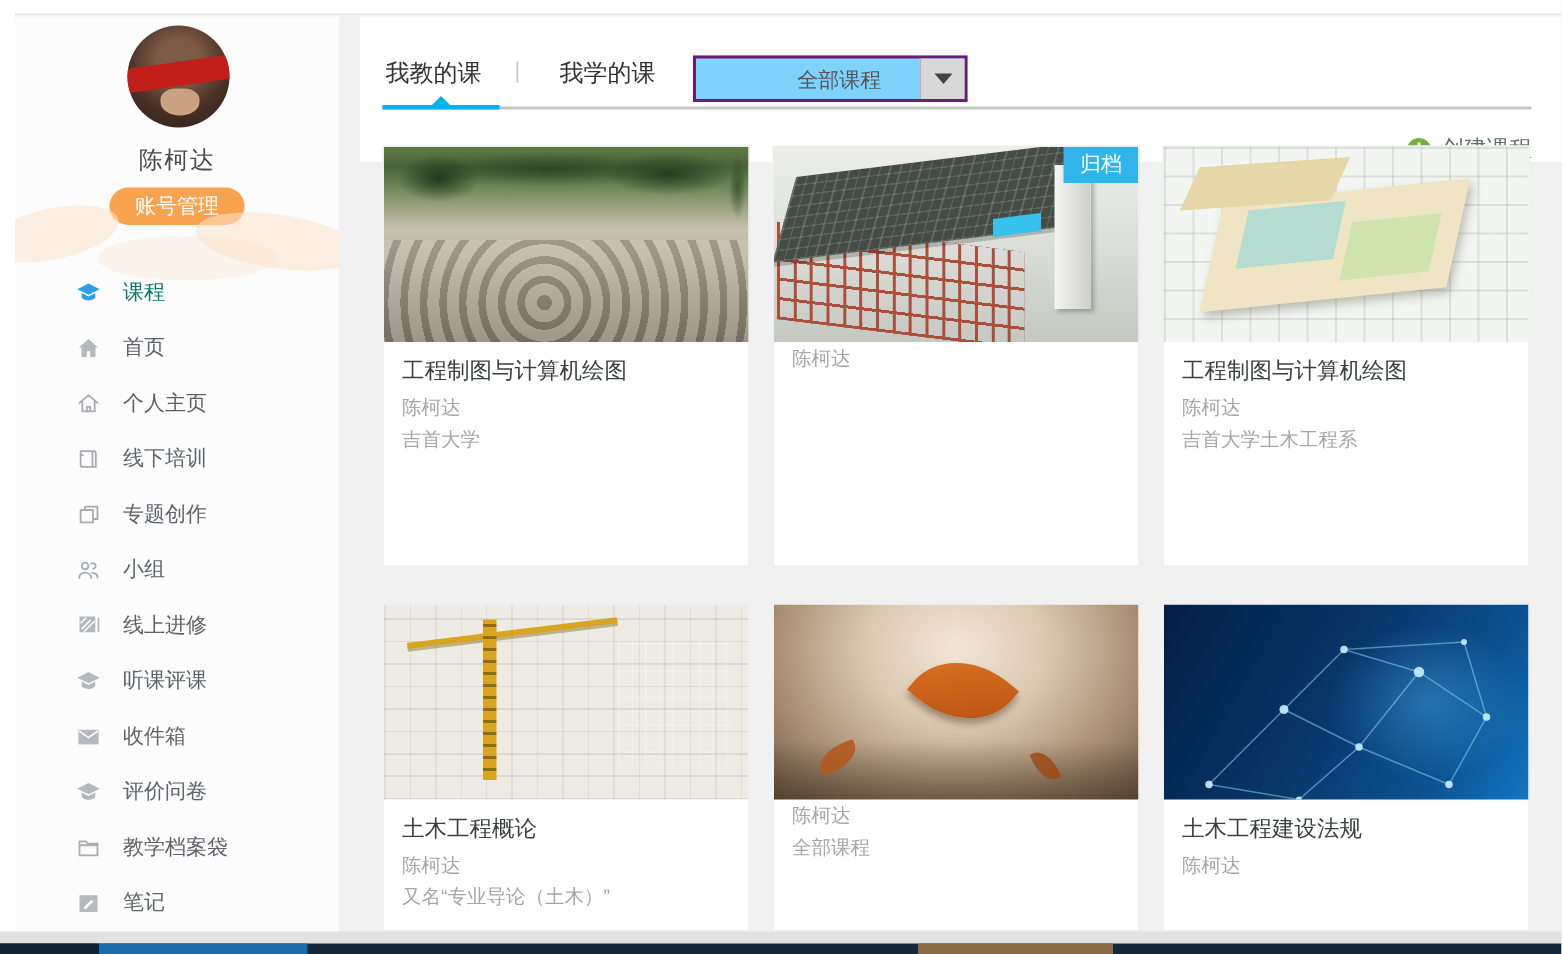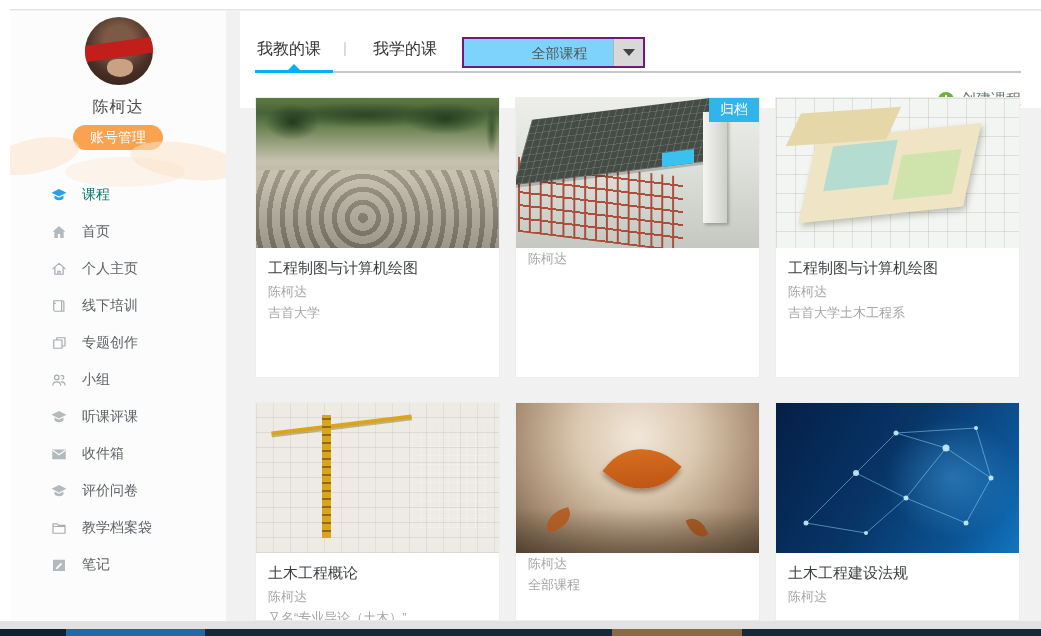--- a/index.html
+++ b/index.html
@@ -49,21 +49,21 @@
   .create { position:absolute; right:20px; top:32px; display:flex; align-items:center; cursor:pointer; font-size:15px; color:#5f7364;margin-top:47px; }
   .create .plus { width:16px; height:16px; border-radius:50%; background:#6fb13c; margin-right:7px; position:relative; }
   .create .plus::before, .create .plus::after { content:""; position:absolute; background:#fff; }
   .create .plus::before { left:7px; top:3.5px; width:2px; height:9px; }
   .create .plus::after { left:3.5px; top:7px; width:9px; height:2px; }
 
   
   .cards { position:absolute; left:240px; top:97px; width:801px; height:525px; padding-left:15px;
            display:grid; grid-template-columns:repeat(3,245px); grid-template-rows:281px 219px; column-gap:15px; row-gap:24px; }
   .card { background:#fff; border:1px solid #ededed; overflow:hidden; cursor:pointer; }
-  .thumb { position:relative; width:100%; height:150px; overflow:hidden;padding-left:44px; }
+  .thumb { position:relative; width:100%; height:130px; overflow:hidden;padding-left:44px; }
   .card-title { font-size:15px; color:#3d4043; margin:10px 12px 3px; line-height:20px; white-space:nowrap; }
   .card-sub { font-size:13px; color:#a6a6a6; margin:0 12px; line-height:21px; min-height:10px; white-space:nowrap; }
   .archive-badge { position:absolute; top:0; right:0; background:#30b4ea; color:#fff; font-size:14px; padding:3px 11px; }
   .decor { position:absolute; display:block; }
 
   
   .t-park { background:linear-gradient(180deg,#5d7a41 0%,#47633a 10%,#6c8454 20%,#98a07d 30%,#c7c1b0 42%,#bdb6a6 55%,#a29c8e 70%,#8c8679 85%,#757063 100%); }
   .t-park .trees { left:0; top:0; width:100%; height:46%;
       background:radial-gradient(closest-side at 15% 35%, rgba(25,45,20,.85), transparent 75%),
                  radial-gradient(closest-side at 45% 25%, rgba(40,62,30,.8), transparent 75%),
@@ -178,20 +178,30 @@
         </span>
       <span>专题创作</span>
     </div>
     <div class="menu-item">
       <span class="mi">
           <svg viewBox="0 0 24 24">
             <path class="strokic" d="M9 11.5a3 3 0 1 0 0-6 3 3 0 0 0 0 6zM3.8 19c0-2.9 2.3-4.6 5.2-4.6s5.2 1.7 5.2 4.6M16 10.8a2.4 2.4 0 1 0-1.5-4.3M15.2 14.6c2.4.2 4.8 1.6 4.8 4"></path>
           </svg>
         </span>
       <span>小组</span>
+    </div>
+    <div class="menu-item">
+      <span class="mi">
+          <svg viewBox="0 0 24 24">
+            <path class="fillic" d="M4 4h14v14H4z"></path>
+            <path d="M6 15l8-8M8 17.5 17.5 8M5 10l5-5" stroke="#fcfcfc" stroke-width="1.4" fill="none"></path>
+            <path class="fillic" d="M20 5h1.6v13H20z"></path>
+          </svg>
+        </span>
+      <span>线上进修</span>
     </div>
     <div class="menu-item">
       <span class="mi">
           <svg viewBox="0 0 24 24">
             <path class="fillic" d="M12 4 2 9l10 5 10-5-10-5zM6 12.5V16c0 1.6 2.7 3 6 3s6-1.4 6-3v-3.5l-6 3-6-3z"></path>
           </svg>
         </span>
       <span>听课评课</span>
     </div>
     <div class="menu-item">

